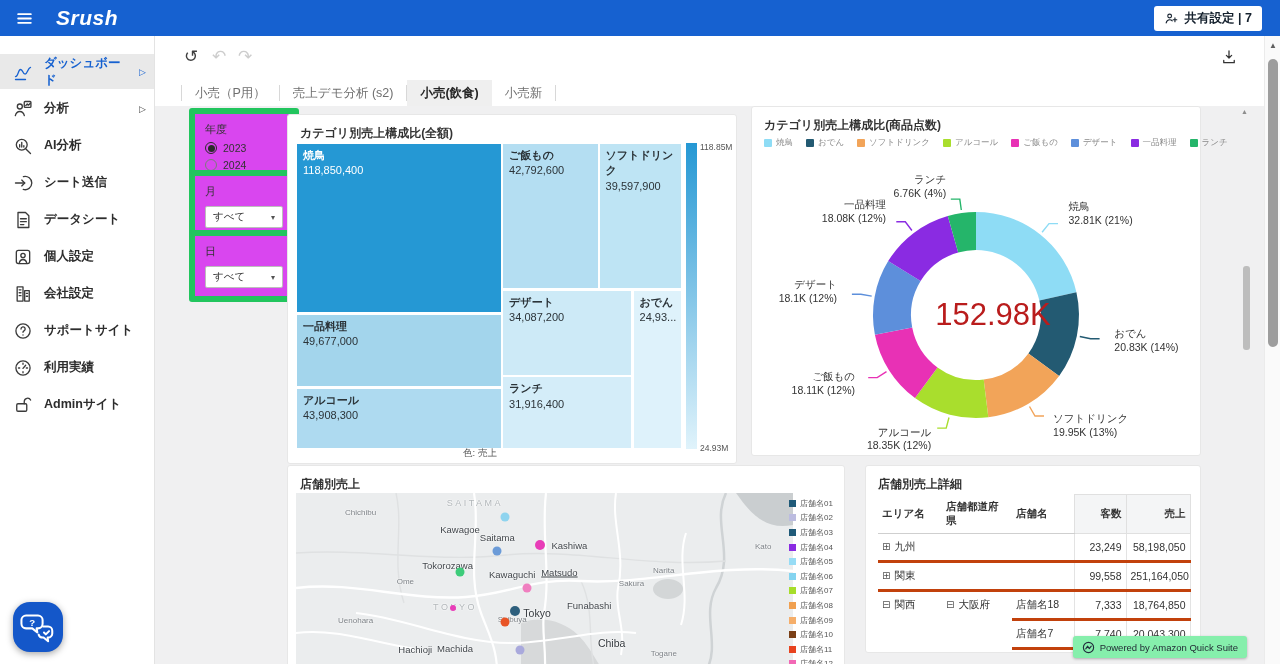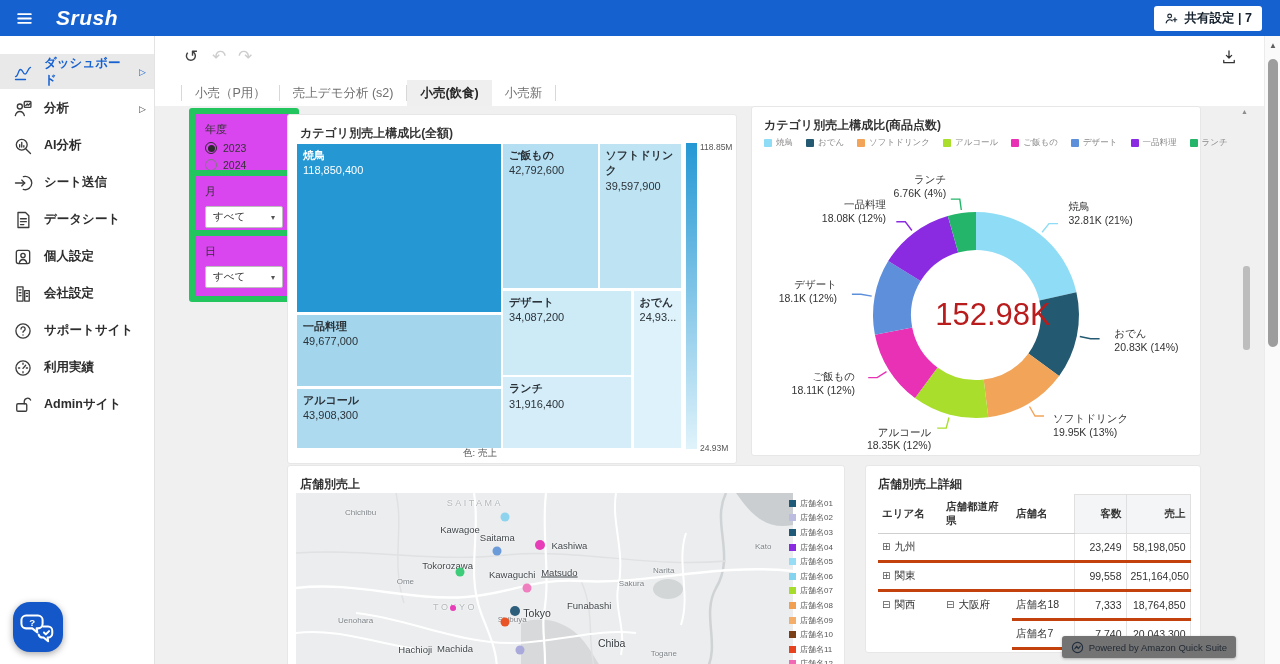--- a/index.html
+++ b/index.html
@@ -92,21 +92,21 @@
   .dtable { position:absolute; left:12px; top:28px; width:312px; border-collapse:collapse; table-layout:fixed; font-size:10.5px; }
   .dtable th { font-weight:bold; color:#333; padding:5px 4px; text-align:left; border-bottom:1px solid #cfcfcf; }
   .dtable th.num { text-align:right; background:#f4f5f6; border:1px solid #e0e0e0; }
   .dtable td { padding:6px 4px; color:#333; border-bottom:3px solid #c2410c; }
   .dtable td.num { text-align:right; border-left:1px solid #e3e3e3; }
   .dtable td.num:last-child { border-right:1px solid #e3e3e3; }
   .dtable td.noB { border-bottom:none; }
   .toggle { font-size:10px; color:#555; margin-right:4px; cursor:pointer; font-family:"DejaVu Sans",sans-serif; }
 
   
-  .powered { position:absolute; right:28px; top:530px; height:22px; background:#737373; border-radius:3px; box-shadow:0 1px 3px rgba(0,0,0,.28); display:flex; align-items:center; gap:5px; padding:0 9px; font-size:9.5px; color:#222b35; z-index:10; }
+  .powered { position:absolute; right:17px; top:530px; height:22px; background:#86efac; border-radius:3px; box-shadow:0 1px 3px rgba(0,0,0,.28); display:flex; align-items:center; gap:5px; padding:0 9px; font-size:9.5px; color:#222b35; z-index:10; }
   .powered svg { width:13px; height:13px; }
 
   
   .inner-scroll-up { position:absolute; right:16px; top:2px; font-size:7px; color:#8d8d8d; }
   .inner-scroll-thumb { position:absolute; right:14px; top:160px; width:7px; height:84px; background:#bdbdbd; border-radius:3px; }
   .page-scrollbar { position:absolute; right:0; top:36px; width:16px; bottom:0; background:#fafafa; border-left:1px solid #ebebeb; z-index:35; }
   .ps-up { position:absolute; top:5px; left:0; width:16px; text-align:center; font-size:8px; color:#5f5f5f; }
   .ps-thumb { position:absolute; left:3px; top:23px; width:10px; height:288px; background:#9d9d9d; border-radius:5px; }
 </style>
 </head>

